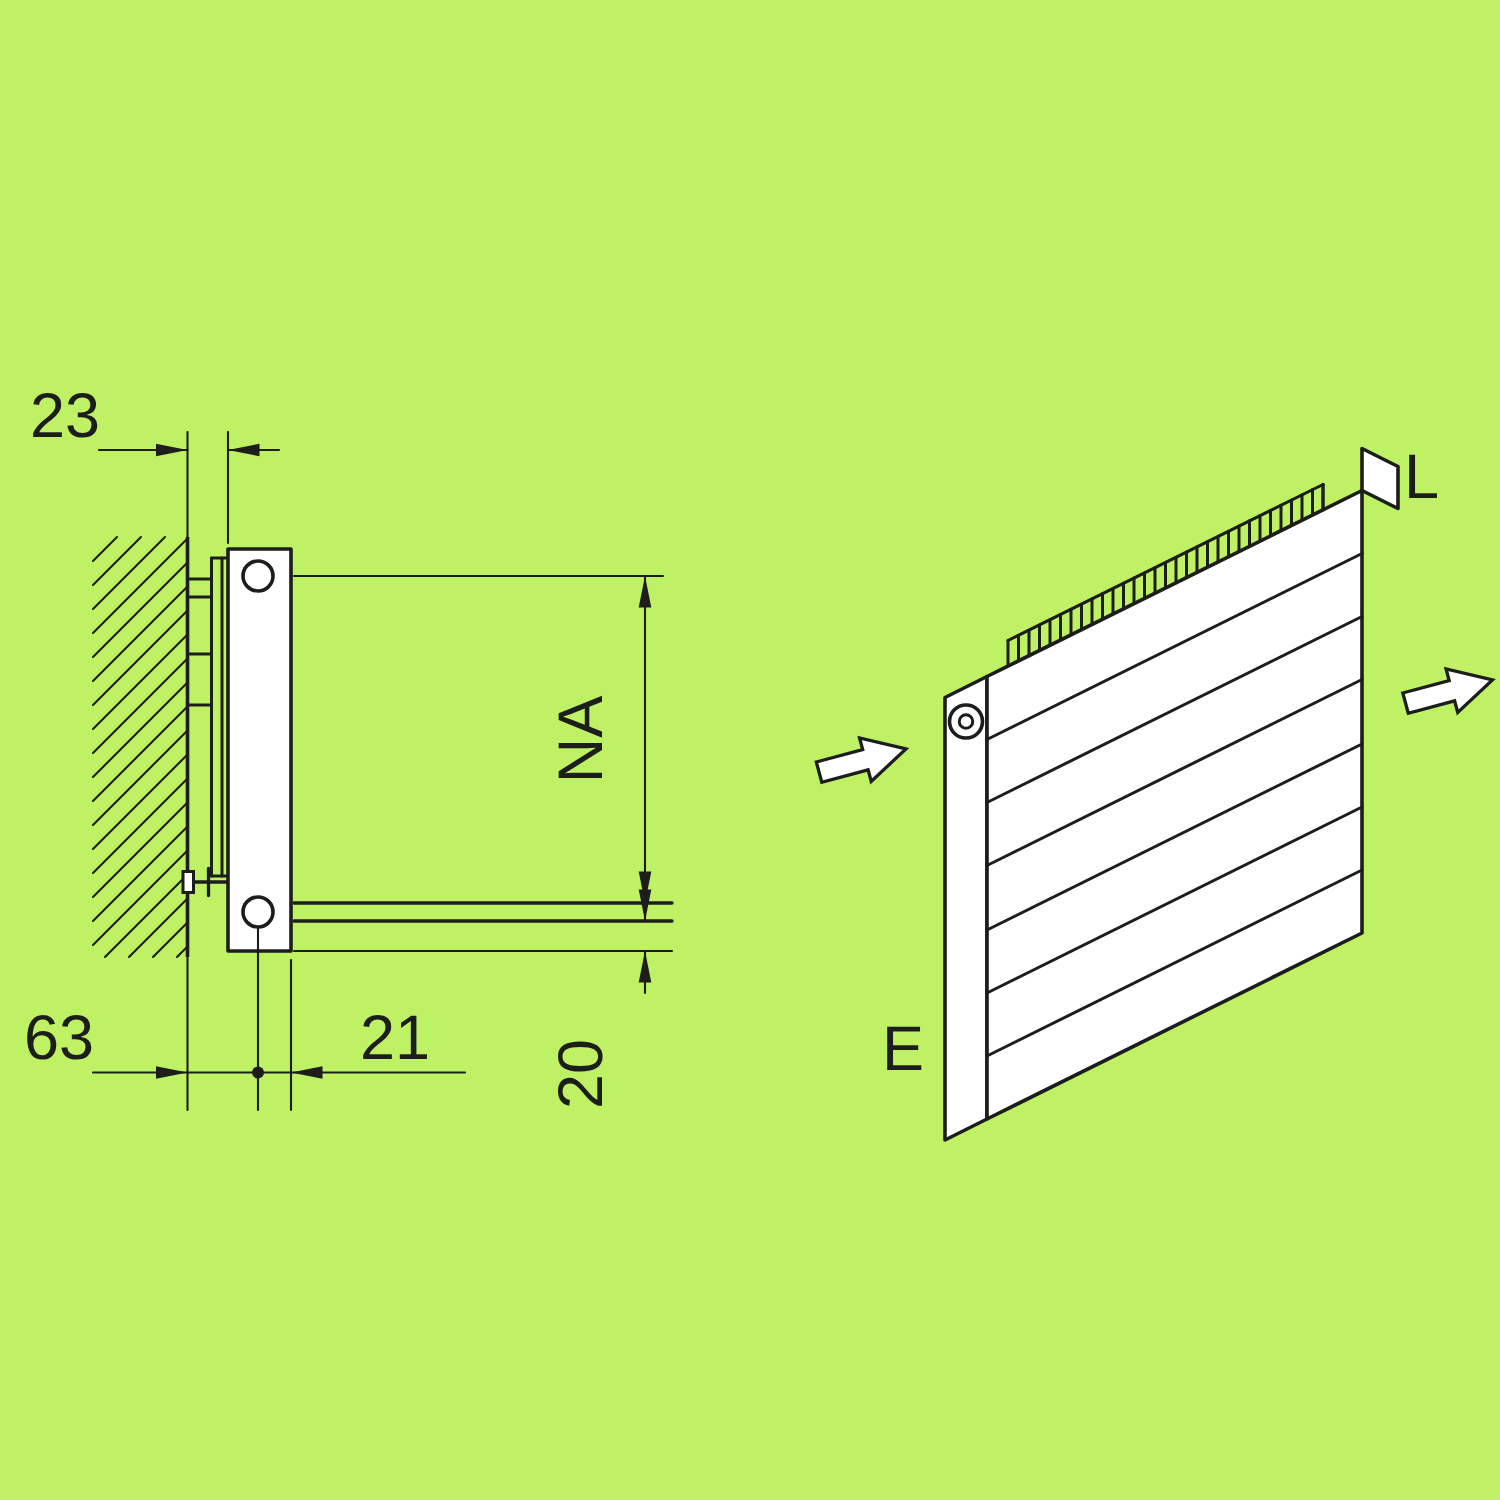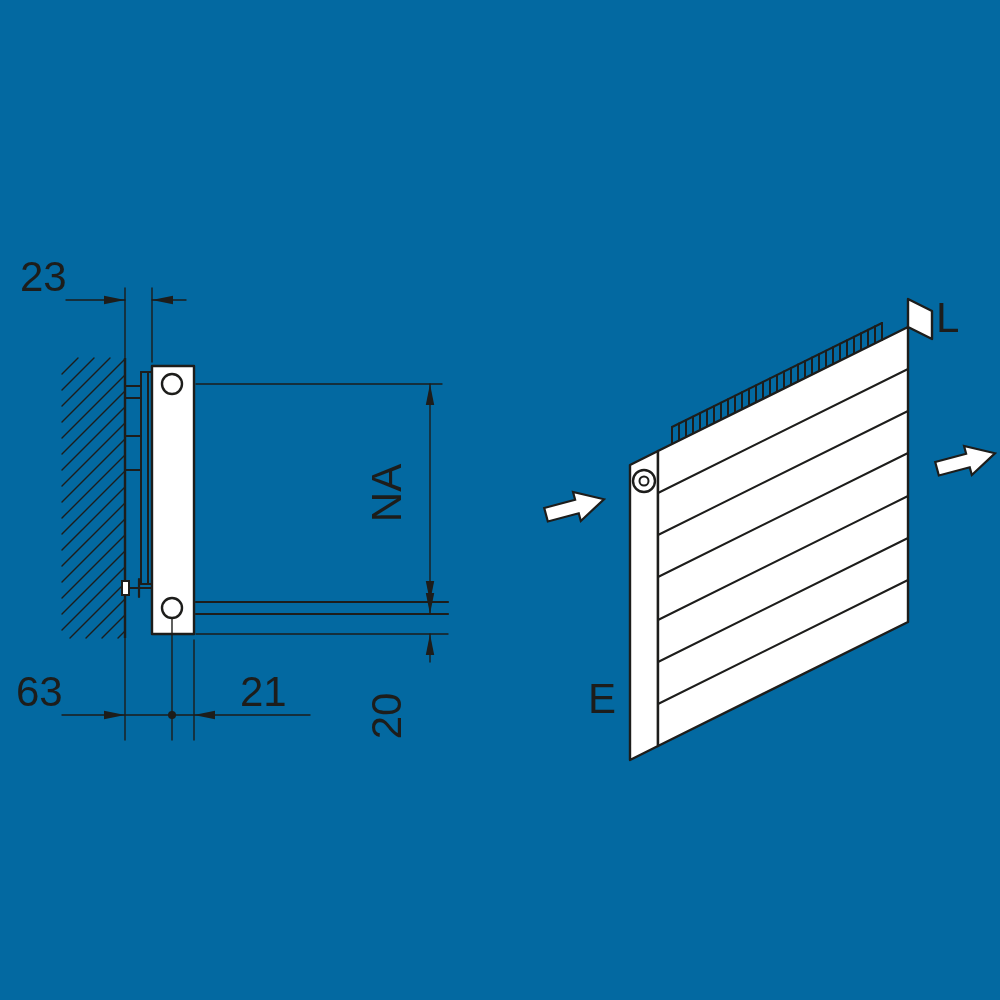--- a/index.html
+++ b/index.html
@@ -1,16 +1,16 @@
 <!DOCTYPE html>
 <html><head>
 <meta charset="utf-8">
 <style>
   html,body{margin:0;padding:0;background:#ffffff;}
-  .stage{position:relative;width:1000px;height:1000px;background:#0369a1;overflow:hidden;}
+  .stage{position:relative;width:1000px;height:1000px;background:#bef264;overflow:hidden;}
   svg{display:block;}
   .s14{stroke:#1d1d1b;stroke-width:1.4;fill:none;stroke-linecap:round;}
   .s2 {stroke:#1d1d1b;stroke-width:2;fill:none;stroke-linecap:round;}
   .s22{stroke:#1d1d1b;stroke-width:2.2;fill:none;stroke-linecap:round;}
   .s24{stroke:#1d1d1b;stroke-width:2.4;fill:none;stroke-linejoin:round;}
   .wfill{fill:#ffffff;}
   .dark{fill:#1d1d1b;stroke:none;}
   text.dim{font-family:"Liberation Sans",sans-serif;font-size:42px;fill:#1d1d1b;}
 </style>
 </head>

